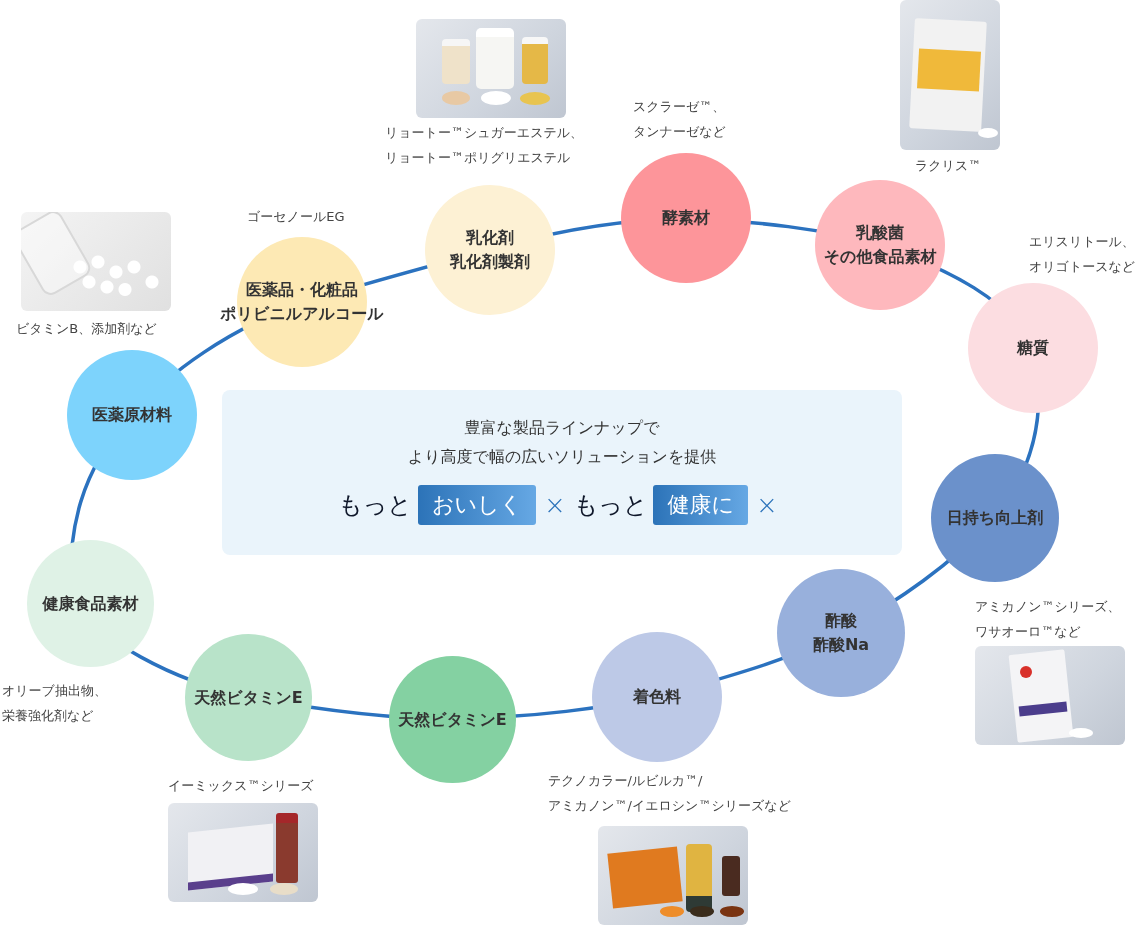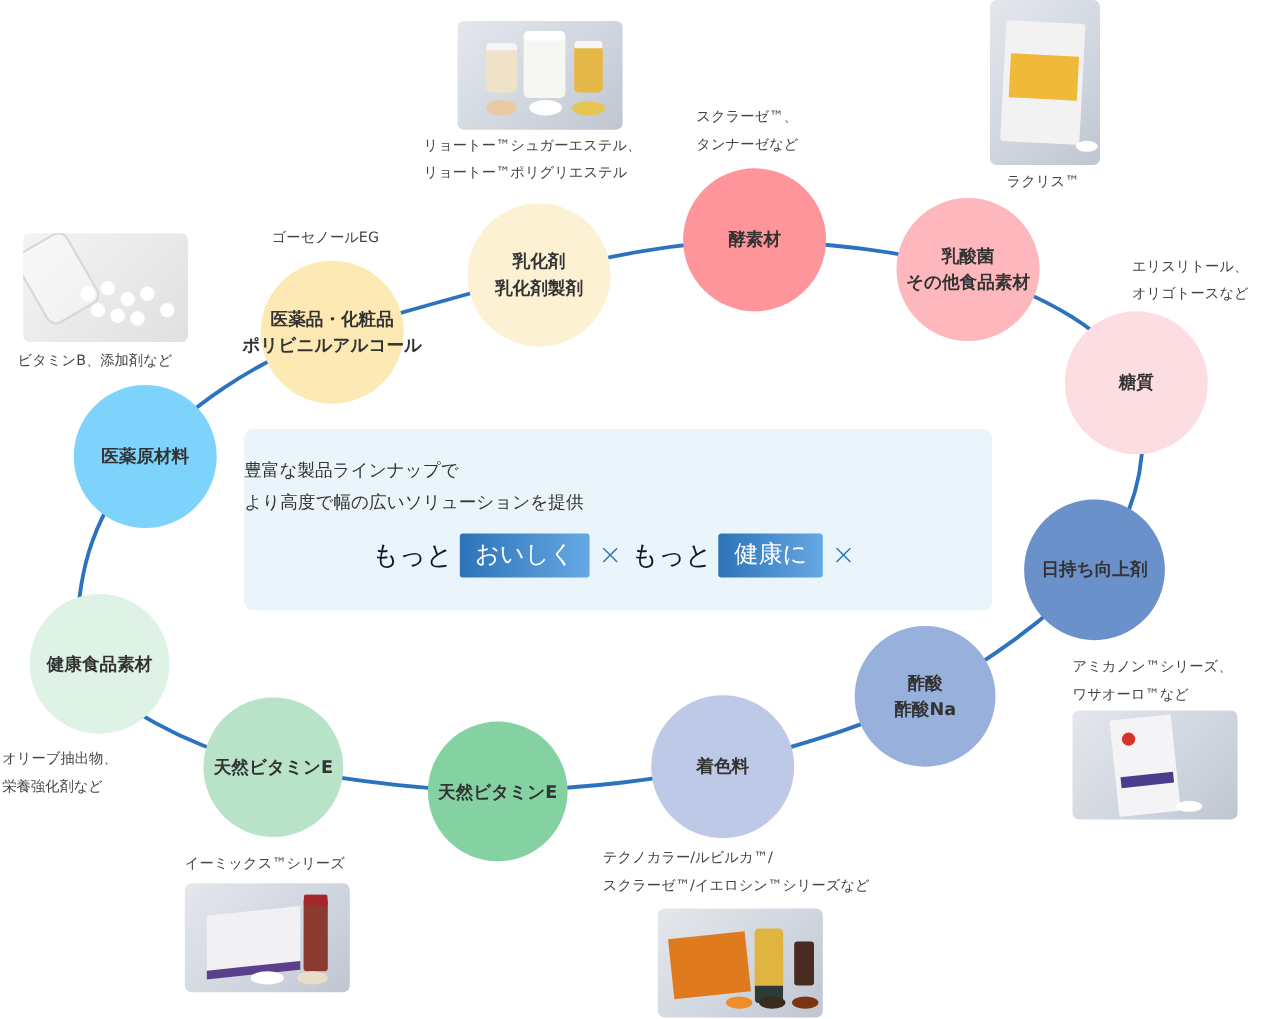--- a/index.html
+++ b/index.html
@@ -7,21 +7,21 @@
          font-family: "DejaVu Sans", "Liberation Sans", sans-serif; color: #333333; }
   #ring { position: absolute; left: 0; top: 0; width: 1148px; height: 926px; }
   .node { position: absolute; border-radius: 50%; display: flex; align-items: center; justify-content: center;
           text-align: center; font-size: 16px; font-weight: bold; line-height: 24px; color: #333; cursor: pointer; white-space: nowrap; }
   .node span { display: block; }
   .caption { position: absolute; font-size: 13px; line-height: 25px; color: #444; white-space: nowrap; }
   .photo { position: absolute; border-radius: 6px; overflow: hidden; cursor: pointer;
            background: linear-gradient(135deg, #e4e7ec 0%, #cfd5de 60%, #bfc6d1 100%); }
   .photo .obj { position: absolute; }
   #center-box { position: absolute; left: 222px; top: 390px; width: 680px; height: 165px; background: #eaf4fb; border-radius: 8px; }
-  #center-box .line { position: absolute; left: 0; right: 0; text-align: left; font-size: 16px; color: #333; }
+  #center-box .line { position: absolute; left: 0; right: 0; text-align: center; font-size: 16px; color: #333; }
   #tagline { position: absolute; left: 0; right: 0; top: 95px; display: flex; justify-content: center; align-items: center; gap: 0; font-size: 20px; }
   .more { font-size: 24px; color: #0f172a; margin: 0 6px 0 0; }
   .pill { background: linear-gradient(90deg, #2c73b8 0%, #66a8e4 100%); color: #ffffff; font-size: 22px;
           padding: 0 14px; height: 40px; line-height: 40px; border-radius: 3px; }
   .times { font-size: 26px; color: #2d74bb; margin: 0 8px; font-weight: 300; }
 </style>
 </head>
 <body>
 
 <svg id="ring" viewBox="0 0 1148 926">
@@ -64,21 +64,21 @@
   <div>
       <span>着色料</span>
     </div>
 </div>
 <div class="node" style="left: 777px; top: 569px; width: 128px; height: 128px; background: rgb(152, 176, 220);">
   <div>
     <span>酢酸</span>
     <span>酢酸Na</span>
   </div>
 </div>
-<div class="node" style="left: 931px; top: 454px; width: 128px; height: 128px; background: rgb(107, 145, 203);">
+<div class="node" style="left: 931px; top: 454px; width: 128px; height: 128px; background: rgb(107, 145, 203); font-family: Liberation Serif, serif;">
   <div>
       <span>日持ち向上剤</span>
     </div>
 </div>
 <div class="node" style="left: 968px; top: 283px; width: 130px; height: 130px; background: rgb(252, 221, 225); align-items: center;">
   <div>
       <span>糖質</span>
     </div>
 </div>
 <div class="node" style="left: 815px; top: 180px; width: 130px; height: 130px; background: rgb(254, 184, 189);">
@@ -128,21 +128,21 @@
 </div>
 <div class="caption" style="left:2px;top:678px;">
   <div>オリーブ抽出物、</div>
   <div>栄養強化剤など</div>
 </div>
 <div class="caption" style="left:168px;top:773px;">
   <div>イーミックス™シリーズ</div>
 </div>
 <div class="caption" style="left:548px;top:768px;">
   <div>テクノカラー/ルビルカ™/</div>
-  <div>スクラーゼ™/イエロシン™シリーズなど</div>
+  <div>アミカノン™/イエロシン™シリーズなど</div>
 </div>
 <div class="caption" style="left:975px;top:594px;">
   <div>アミカノン™シリーズ、</div>
   <div>ワサオーロ™など</div>
 </div>
 
 <div class="photo" style="left:416px;top:19px;width:150px;height:99px;">
   <div class="obj" style="left:26px;top:20px;width:28px;height:38px;background:#efe2c9;border-radius:4px;border-top:7px solid #f6f6f6;"></div>
   <div class="obj" style="left:60px;top:9px;width:38px;height:52px;background:#f6f6f3;border-radius:5px;border-top:9px solid #ffffff;"></div>
   <div class="obj" style="left:106px;top:18px;width:26px;height:40px;background:#e5b847;border-radius:4px;border-top:7px solid #f7f7f7;"></div>

